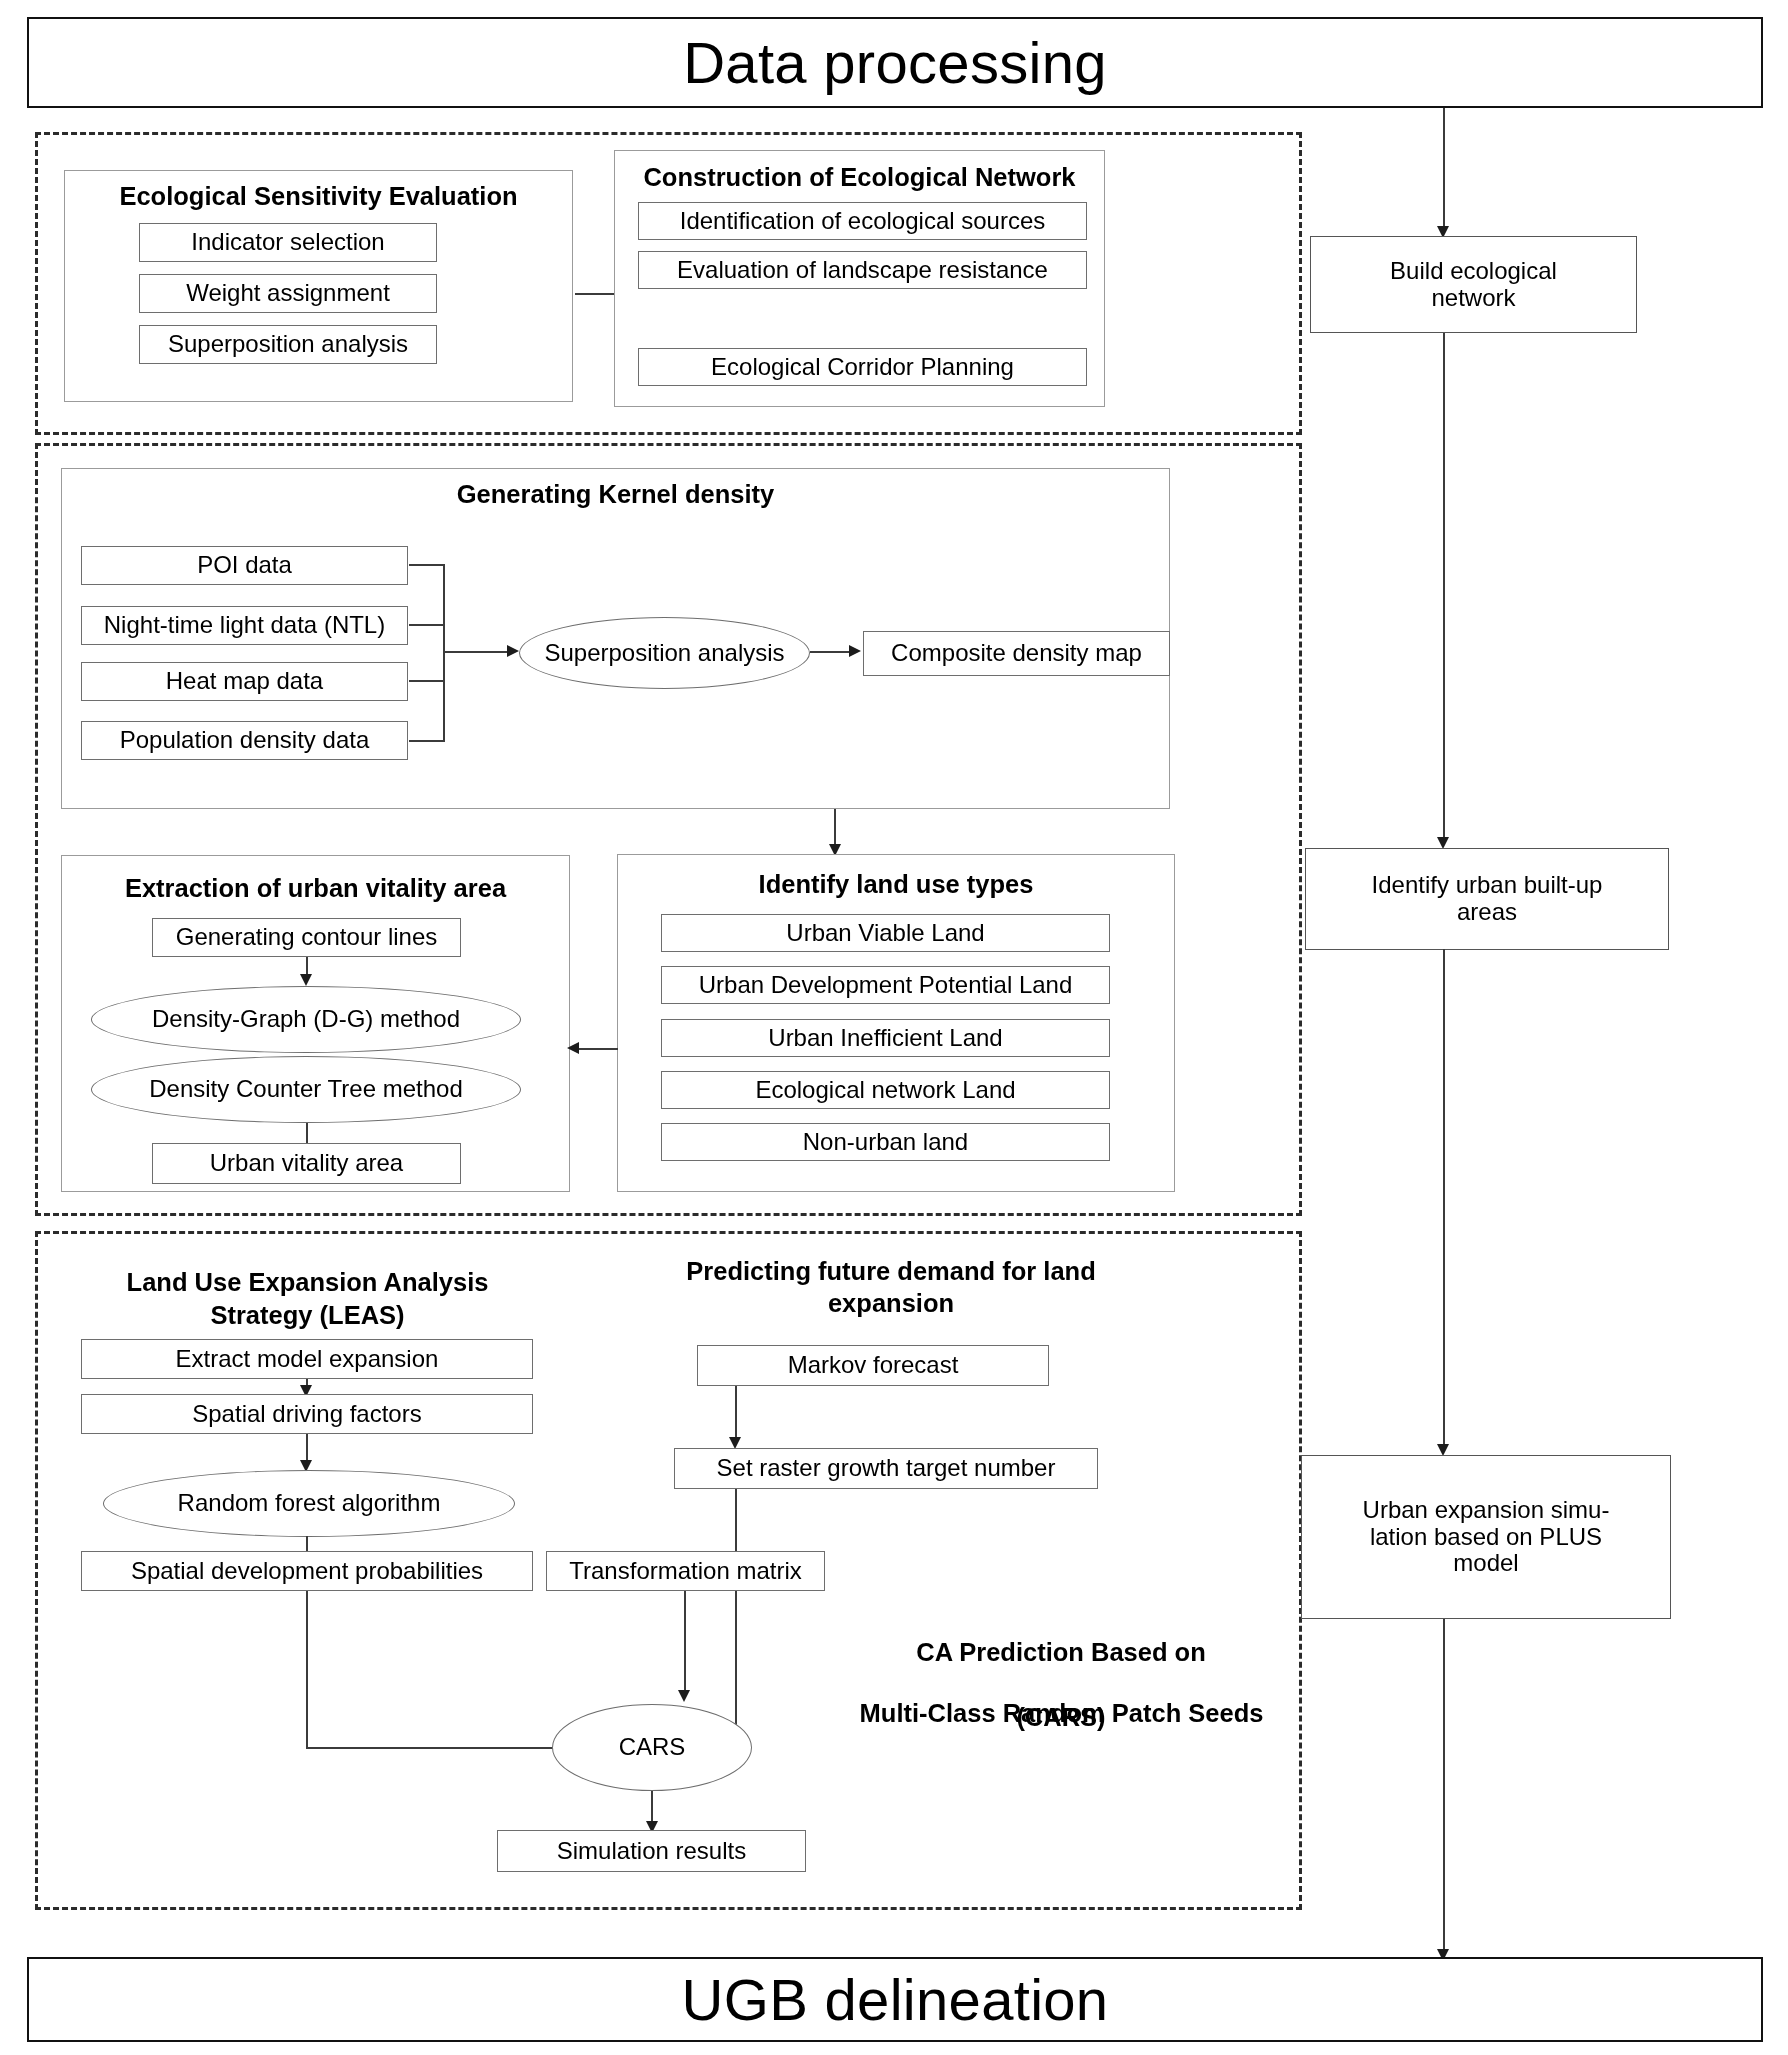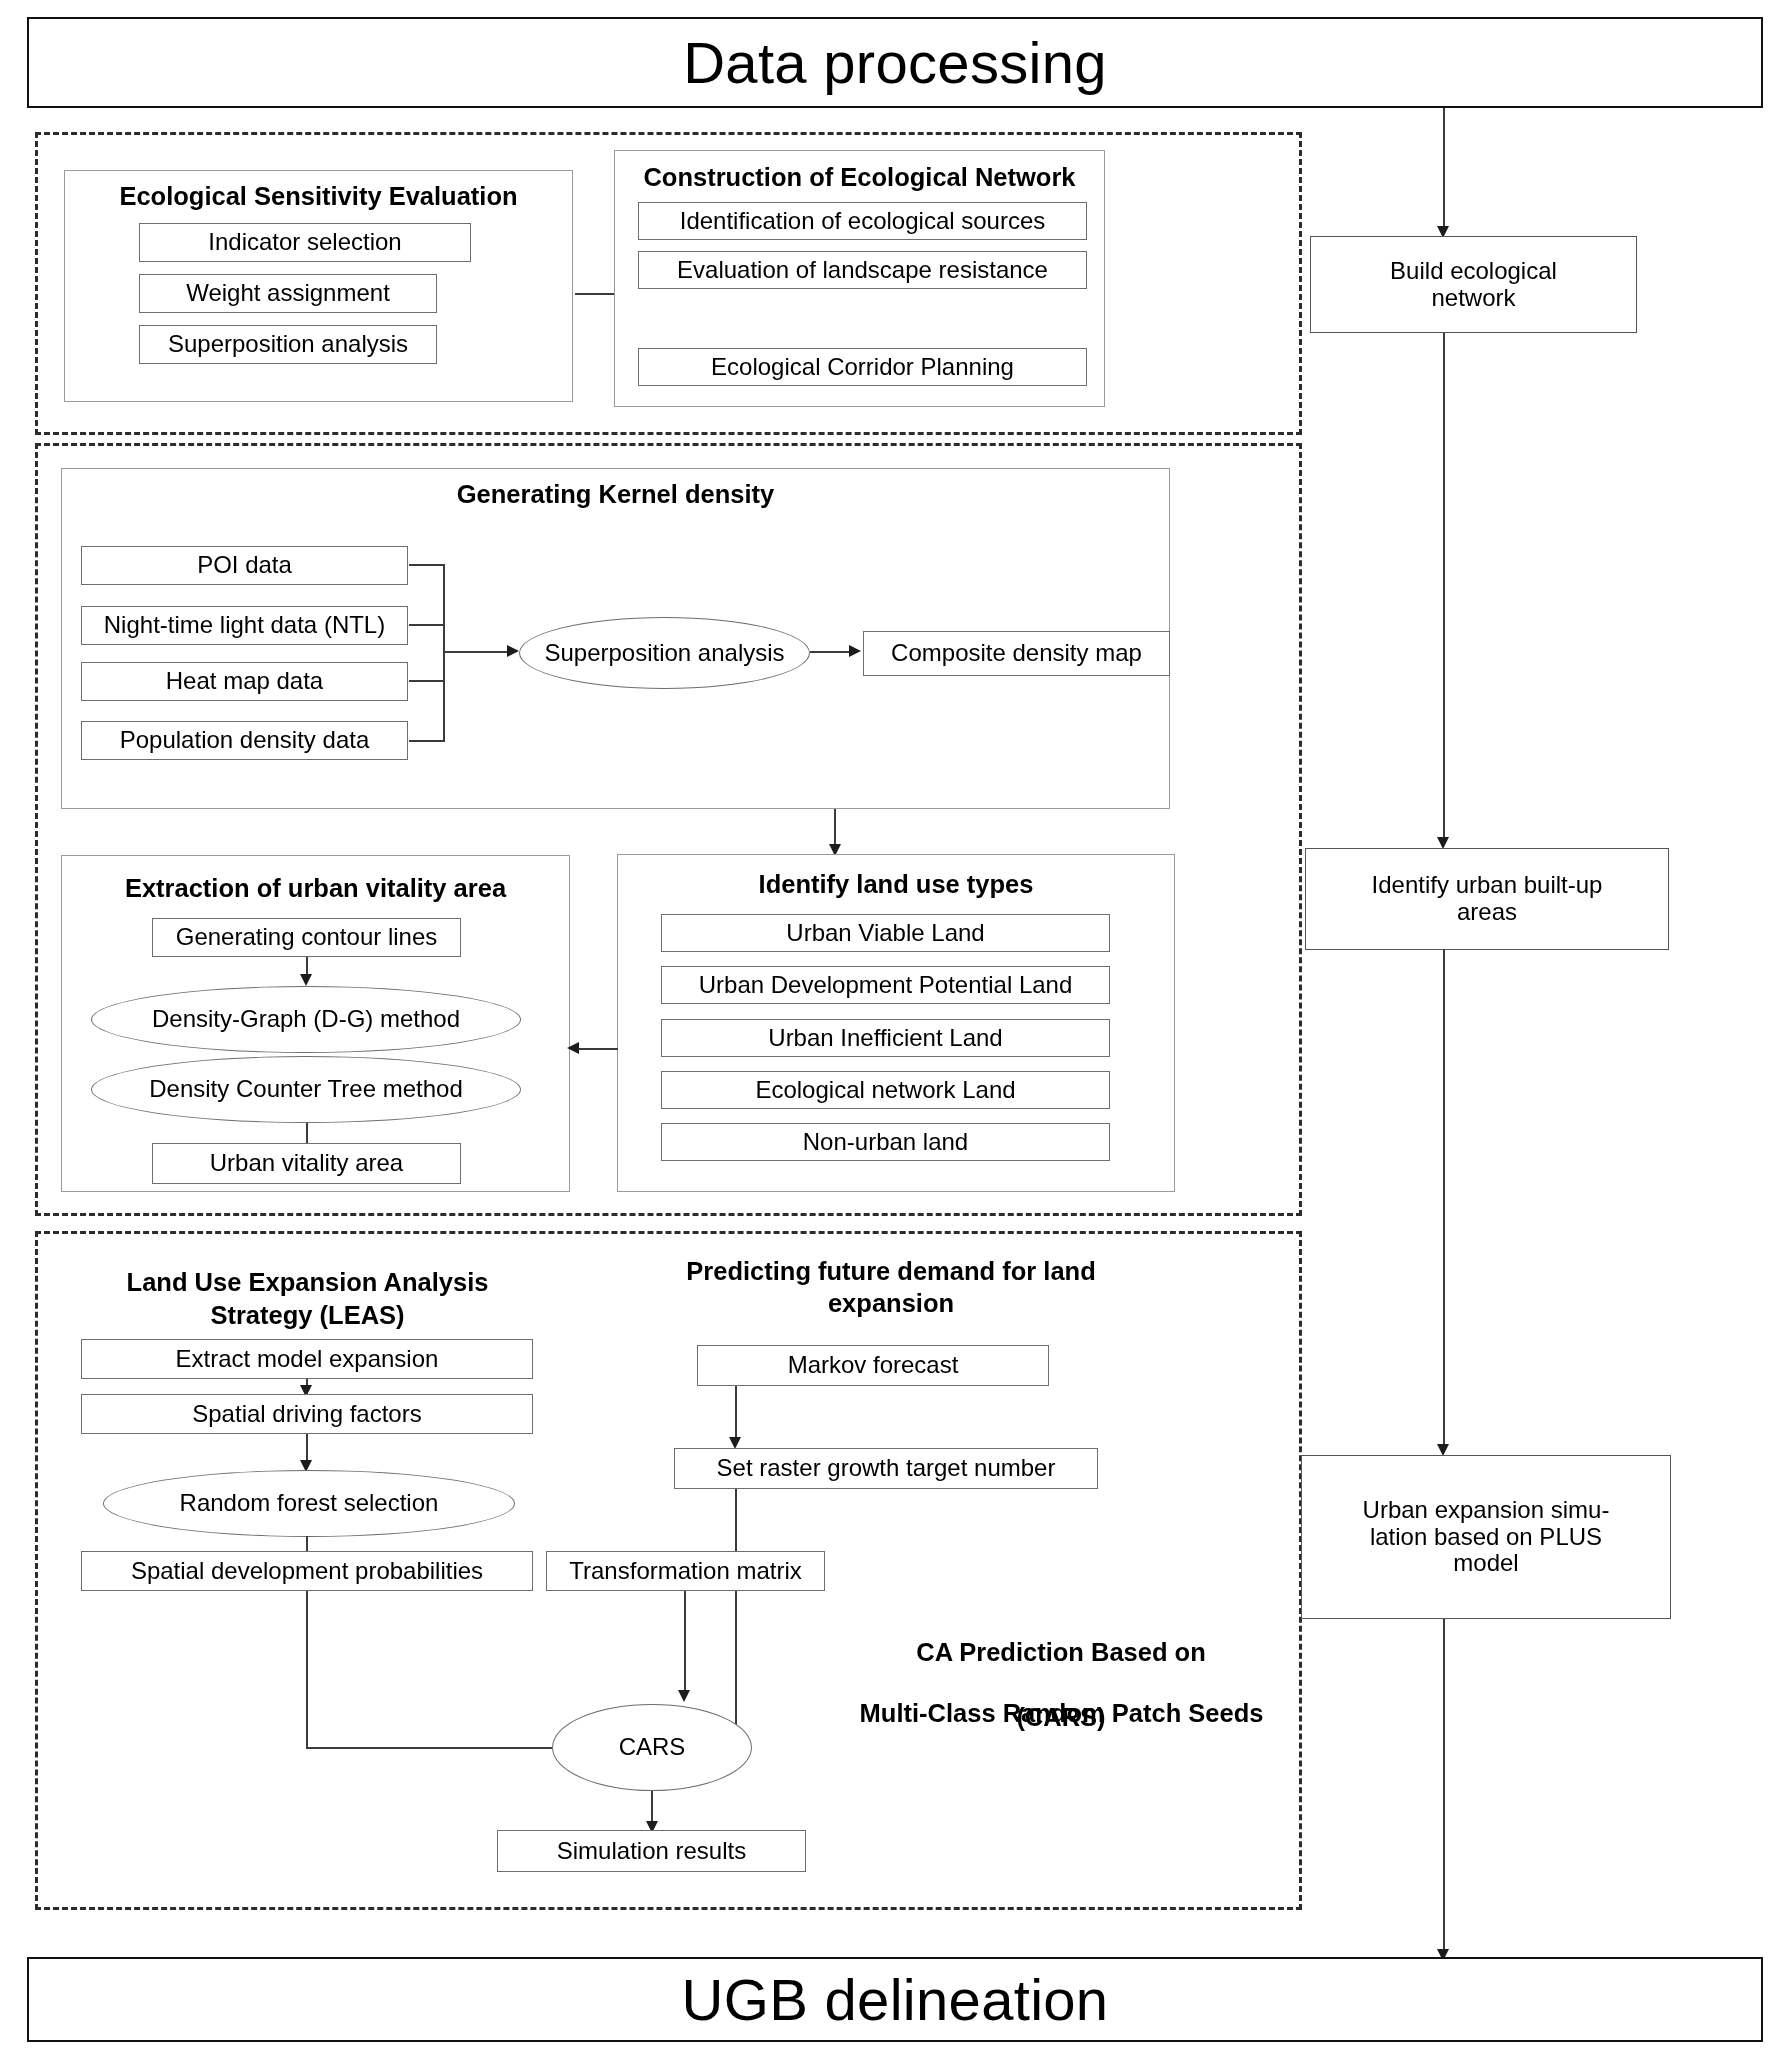--- a/index.html
+++ b/index.html
@@ -99,21 +99,21 @@
   </div>
 
   <div class="abs vline" style="left:1443px;top:108px;width:2.4px;height:119px;"></div>
   <div class="abs arrow-down" style="left:1437px;top:226px;"></div>
 
   <div class="abs dashed" style="left:35px;top:132px;width:1267px;height:303px;"></div>
 
   <div class="abs panel" style="left:64px;top:170px;width:509px;height:232px;"></div>
   <div class="abs gtitle" style="left:70px;top:181px;width:497px;">Ecological Sensitivity Evaluation</div>
 
-  <div class="abs nbox" style="left:139px;top:223px;width:332px;height:39px;">Indicator selection</div>
+  <div class="abs nbox" style="left:139px;top:223px;width:298px;height:39px;">Indicator selection</div>
   <div class="abs nbox" style="left:139px;top:274px;width:298px;height:39px;">Weight assignment</div>
   <div class="abs nbox" style="left:139px;top:325px;width:298px;height:39px;">Superposition analysis</div>
 
   <div class="abs hline" style="left:575px;top:293px;width:397px;height:1.8px;"></div>
   <div class="abs arrow-right" style="left:969px;top:287px;"></div>
 
   <div class="abs panel" style="left:614px;top:150px;width:491px;height:257px;"></div>
   <div class="abs gtitle" style="left:617px;top:162px;width:485px;">Construction of Ecological Network</div>
 
   <div class="abs nbox" style="left:638px;top:202px;width:449px;height:38px;">Identification of ecological sources</div>
@@ -181,21 +181,21 @@
   <div class="abs gtitle" style="left:68px;top:1300px;width:479px;">Strategy (LEAS)</div>
 
   <div class="abs nbox" style="left:81px;top:1339px;width:452px;height:40px;">Extract model expansion</div>
   <div class="abs vline" style="left:306px;top:1379px;width:1.8px;height:8.5px;"></div>
   <div class="abs arrow-down" style="left:300px;top:1385px;"></div>
 
   <div class="abs nbox" style="left:81px;top:1394px;width:452px;height:40px;">Spatial driving factors</div>
   <div class="abs vline" style="left:306px;top:1434px;width:1.8px;height:28px;"></div>
   <div class="abs arrow-down" style="left:300px;top:1460px;"></div>
 
-  <div class="abs oval" style="left:103px;top:1470px;width:412px;height:67px;">Random forest selection</div>
+  <div class="abs oval" style="left:103px;top:1470px;width:412px;height:67px;">Random forest algorithm</div>
   <div class="abs vline" style="left:306px;top:1536px;width:1.8px;height:20.6px;"></div>
   <div class="abs arrow-down" style="left:300px;top:1553px;"></div>
 
   <div class="abs nbox" style="left:81px;top:1551px;width:452px;height:40px;">Spatial development probabilities</div>
 
   <div class="abs vline" style="left:306px;top:1591px;width:1.8px;height:158px;"></div>
   <div class="abs hline" style="left:306px;top:1747px;width:249px;height:1.8px;"></div>
 
   <div class="abs gtitle" style="left:624px;top:1256px;width:534px;">Predicting future demand for land</div>
   <div class="abs gtitle" style="left:624px;top:1288px;width:534px;">expansion</div>

